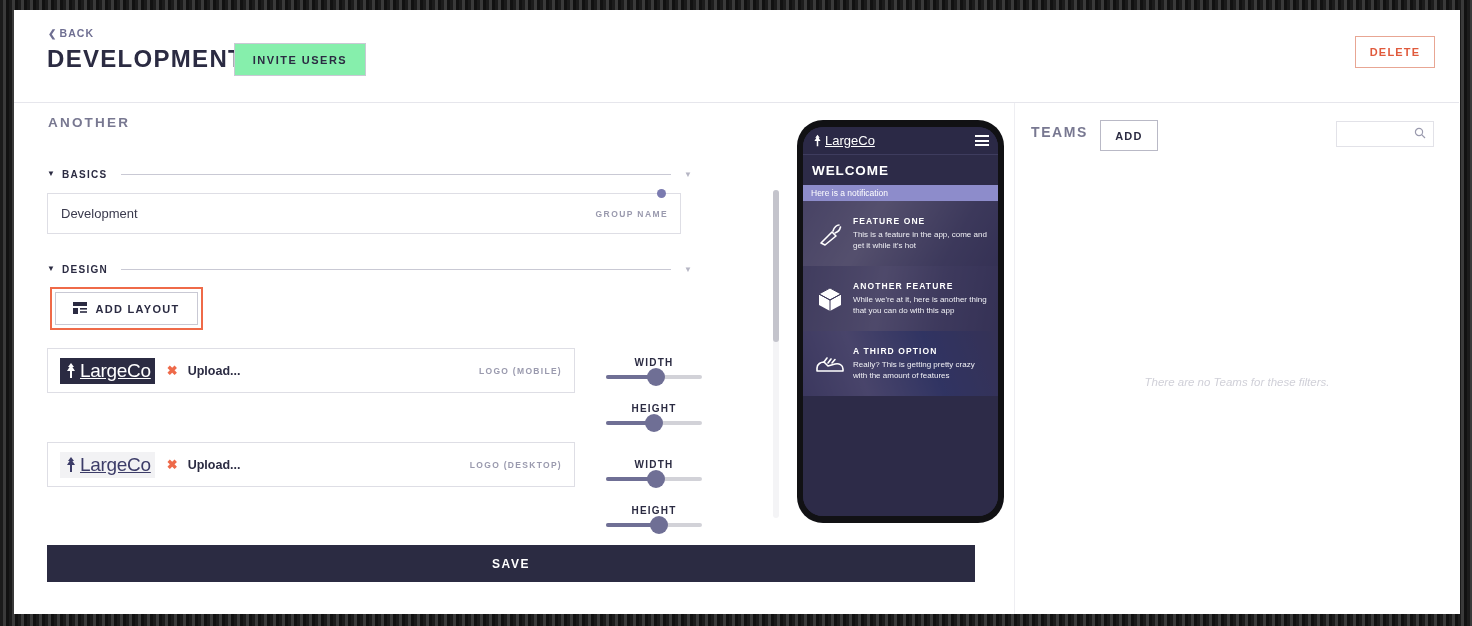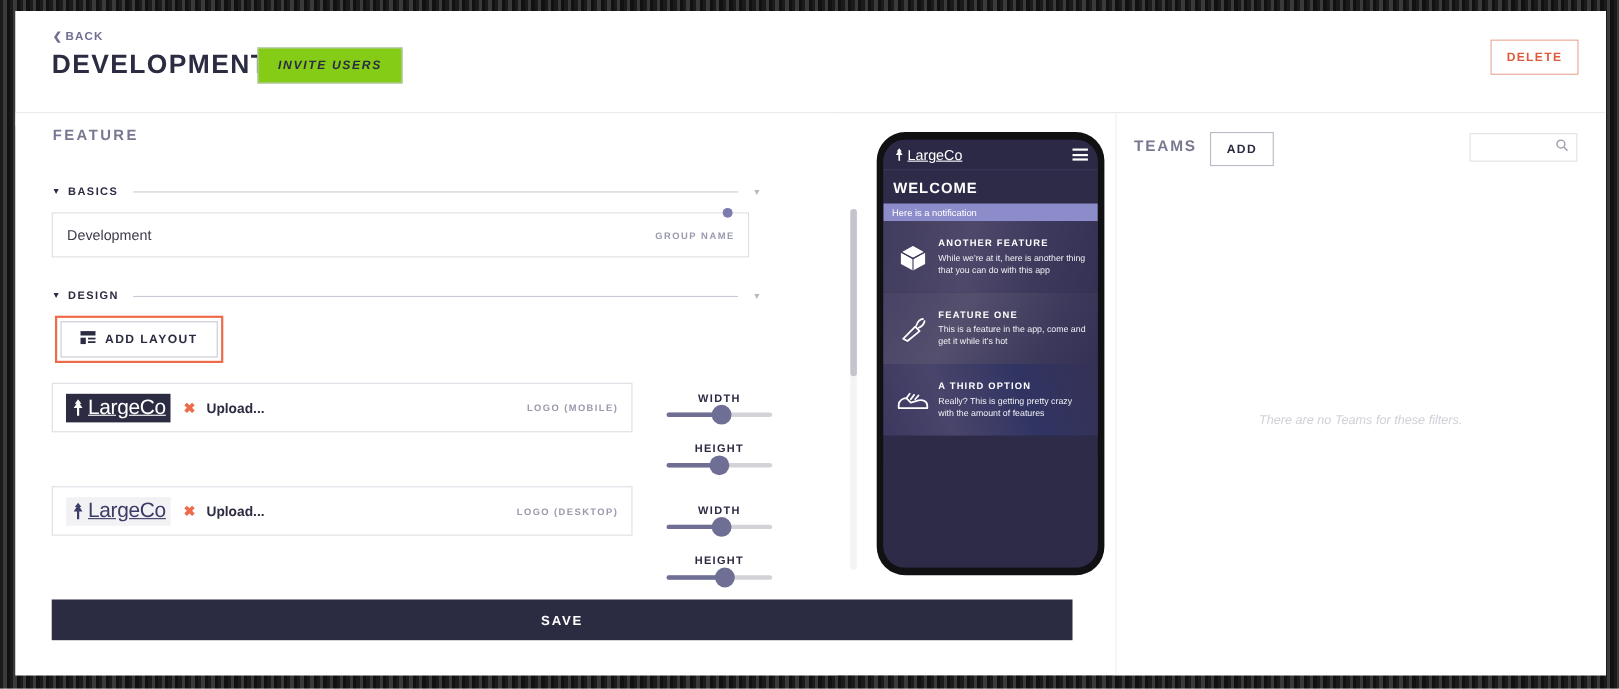--- a/index.html
+++ b/index.html
@@ -32,24 +32,24 @@
   }
   .back-link .chev { font-size:10px; margin-right:2px; }
   .page-title {
     position:absolute; left:33px; top:35px;
     font-size:24px; font-weight:700; letter-spacing:1.3px;
     color:#2b2b42;
   }
   .invite-btn {
     position:absolute; left:220px; top:33px;
     width:132px; height:33px;
-    border:1px solid #c9c9d4; background:#84cc16;
+    border:1px solid #c9c9d4; background:#86efac;
     font-size:11px; font-weight:700; letter-spacing:1.5px;
     color:#2b2b42; cursor:pointer;
-    display:flex; align-items:center; justify-content:center;font-style:italic;
+    display:flex; align-items:center; justify-content:center;
   }
   .delete-btn {
     position:absolute; right:24px; top:26px;
     width:80px; height:32px;
     border:1px solid #e8a693; background:#fff;
     font-size:11px; font-weight:700; letter-spacing:1.2px;
     color:#e05a3c; cursor:pointer;
     display:flex; align-items:center; justify-content:center;
   }
   .header-rule { position:absolute; left:0; right:0; top:92px; height:1px; background:#e6e6ec; }
@@ -232,21 +232,21 @@
     <div class="back-link">
       <span class="chev">❮</span><span>BACK</span>
     </div>
     <div class="page-title">DEVELOPMENT</div>
     <div class="invite-btn">INVITE USERS</div>
     <div class="delete-btn">DELETE</div>
     <div class="header-rule"></div>
   </div>
 
   <div id="settings-col">
-    <div class="settings-title">FEATURE</div>
+    <div class="settings-title">ANOTHER</div>
 
     <div class="section-head" style="top:64px;">
       <span class="tri">▼</span>
       <span class="lbl">BASICS</span>
       <span class="line"></span>
       <span class="endchev">▼</span>
     </div>
 
     <div class="field-box" style="top:90px;">
       <span class="field-value">Development</span>
@@ -349,49 +349,49 @@
               <i></i>
               <i></i>
               <i></i>
             </span>
       </div>
 
       <div class="phone-welcome">WELCOME</div>
       <div class="phone-notif">Here is a notification</div>
 
       <div class="feature">
+        <div class="bg" style="background:linear-gradient(120deg,#6b6480 0%,#8d8597 35%,#4e4a68 75%,#3a3656 100%);"></div>
+        <div class="veil"></div>
+        <span class="icon">
+          <svg width="26" height="26" viewBox="0 0 26 26">
+            <path d="M4 22 L15 11 L19 15 L8 24 Z" fill="none" stroke="#fff" stroke-width="1.6" stroke-linejoin="round"></path>
+            <path d="M16 10 C17 6, 20 4, 22 4" fill="none" stroke="#fff" stroke-width="1.6" stroke-linecap="round"></path>
+            <path d="M18 12 C21 11, 23 8, 23.5 6" fill="none" stroke="#fff" stroke-width="1.6" stroke-linecap="round"></path>
+          </svg>
+        </span>
+        <span class="txt">
+          <span class="ttl" style="display:block">FEATURE ONE</span>
+          <span class="desc" style="display:block">This is a feature in the app, come and get it while it's hot</span>
+        </span>
+      </div>
+
+      <div class="feature">
         <div class="bg" style="background:linear-gradient(100deg,#58536f 0%,#7d7590 40%,#514c6d 70%,#3b3759 100%);"></div>
         <div class="veil"></div>
         <span class="icon">
           <svg width="28" height="28" viewBox="0 0 28 28">
             <path d="M14 3 L25 9 L25 20 L14 26 L3 20 L3 9 Z" fill="#fff"></path>
             <path d="M14 3 L25 9 L14 15 L3 9 Z" fill="#fff" stroke="#3b3759" stroke-width="1"></path>
             <path d="M14 15 L14 26" stroke="#3b3759" stroke-width="1"></path>
             <path d="M3 9 L14 15 L25 9" fill="none" stroke="#3b3759" stroke-width="1"></path>
           </svg>
         </span>
         <span class="txt">
           <span class="ttl" style="display:block">ANOTHER FEATURE</span>
           <span class="desc" style="display:block">While we're at it, here is another thing that you can do with this app</span>
-        </span>
-      </div>
-
-      <div class="feature">
-        <div class="bg" style="background:linear-gradient(120deg,#6b6480 0%,#8d8597 35%,#4e4a68 75%,#3a3656 100%);"></div>
-        <div class="veil"></div>
-        <span class="icon">
-          <svg width="26" height="26" viewBox="0 0 26 26">
-            <path d="M4 22 L15 11 L19 15 L8 24 Z" fill="none" stroke="#fff" stroke-width="1.6" stroke-linejoin="round"></path>
-            <path d="M16 10 C17 6, 20 4, 22 4" fill="none" stroke="#fff" stroke-width="1.6" stroke-linecap="round"></path>
-            <path d="M18 12 C21 11, 23 8, 23.5 6" fill="none" stroke="#fff" stroke-width="1.6" stroke-linecap="round"></path>
-          </svg>
-        </span>
-        <span class="txt">
-          <span class="ttl" style="display:block">FEATURE ONE</span>
-          <span class="desc" style="display:block">This is a feature in the app, come and get it while it's hot</span>
         </span>
       </div>
 
       <div class="feature">
         <div class="bg" style="background:linear-gradient(70deg,#4b4770 0%,#6e6890 30%,#2f3d7a 65%,#3b3759 100%);"></div>
         <div class="veil"></div>
         <span class="icon">
           <svg width="30" height="22" viewBox="0 0 30 22">
             <path d="M2 15 C2 11, 6 9, 9 9 L13 13 L20 11 C24 10, 28 12, 28 16 L28 18 L2 18 Z" fill="none" stroke="#fff" stroke-width="1.6" stroke-linejoin="round"></path>
             <path d="M9 9 L12 5" stroke="#fff" stroke-width="1.6" stroke-linecap="round"></path>

